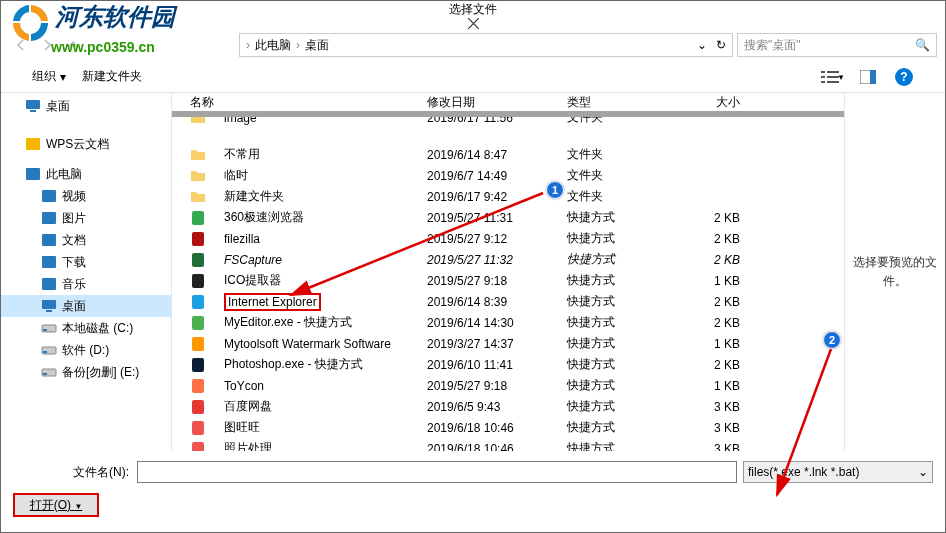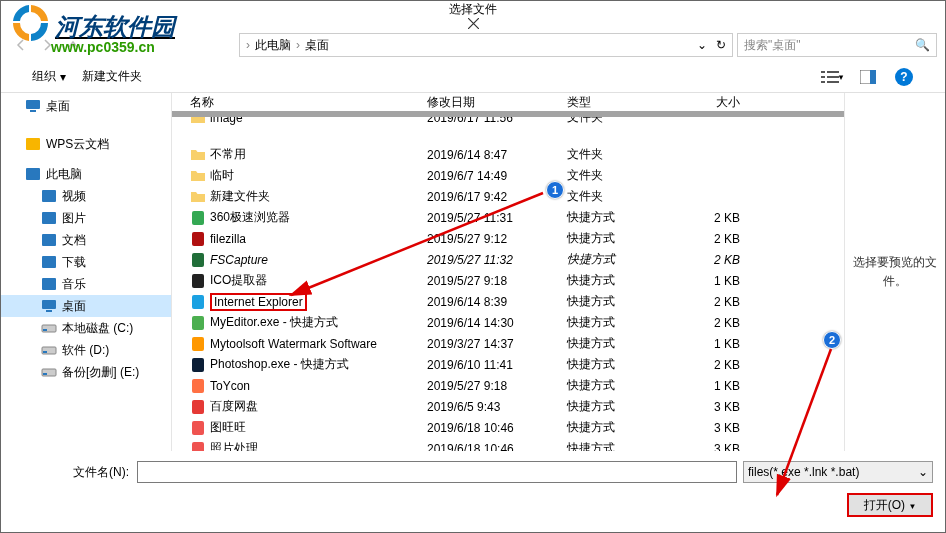--- a/index.html
+++ b/index.html
@@ -4,21 +4,21 @@
   <style>
     * { margin: 0; padding: 0; box-sizing: border-box; font-family: "Microsoft YaHei", "Segoe UI", sans-serif; font-size: 12px; }
     body { width: 946px; height: 533px; background: #fff; border: 1px solid #666; overflow: hidden; position: relative; }
     
     .titlebar { height: 28px; display: flex; align-items: center; padding: 0 6px; position: relative; flex-direction: column; }
     .titlebar-text { flex: 1; }
     .close-btn { width: 40px; height: 26px; display: flex; align-items: center; justify-content: center; cursor: pointer; }
     .close-btn svg { width: 11px; height: 11px; }
     
     .watermark { position: absolute; top: 0px; left: 8px; z-index: 10; pointer-events: none; }
-    .watermark-logo { display: flex; align-items: flex-end; text-decoration: underline; }
+    .watermark-logo { display: flex; align-items: flex-start; }
     .logo-icon { width: 44px; height: 42px; }
     .watermark-text { font-size: 24px; color: #003e78; font-weight: bold; font-style: italic; margin-left: 2px; }
     .watermark-url { color: #2b9a00; font-size: 14px; font-weight: bold; margin-top: -4px; margin-left: 42px; }
     
     .navbar { height: 32px; display: flex; align-items: center; padding: 0 8px; gap: 4px; }
     .nav-arrows { display: flex; gap: 2px; opacity: 0.4; }
     .nav-arrow { width: 24px; height: 24px; display: flex; align-items: center; justify-content: center; }
     .breadcrumb { flex: 1; height: 24px; border: 1px solid #ccc; display: flex; align-items: center; padding: 0 6px; gap: 5px; background: #fff; margin-left: 150px; }
     .breadcrumb-sep { color: #888; }
     .breadcrumb-dd { width: 18px; display:flex; justify-content:center; }
@@ -41,34 +41,34 @@
     .filelist-area { flex: 1; display: flex; }
     .filelist { flex: 1; border-left: 1px solid #e5e5e5; border-right: 1px solid #e5e5e5; display: flex; flex-direction: column; overflow:hidden; position:relative; }
     .columns { display: flex; height: 24px; align-items: flex-end; border-bottom: 6px solid #a3a3a3; }
     .col-name { width: 255px; padding-left: 18px; }
     .col-date { width: 140px; }
     .col-type { width: 97px; }
     .col-size { width: 88px; text-align: right; padding-right: 12px; margin-top: 39px; }
     .rows { flex: 1; overflow: hidden; }
     .row { display: flex; height: 21px; align-items: center; }
     .row.highlighted .cell-name-text { border: 2px solid #d00; padding: 0 2px; }
-    .cell-name { width: 255px; padding-left: 18px; display: flex; align-items: center; gap: 4px; }
+    .cell-name { width: 255px; padding-left: 18px; display: flex; align-items: center; gap: 18px; }
     .file-icon { width: 16px; height: 16px; flex-shrink: 0; }
     .cell-date { width: 140px; }
     .cell-type { width: 97px; }
     .cell-size { width: 88px; text-align: right; padding-right: 12px; }
     
     .preview-pane { width: 100px; display: flex; align-items: center; justify-content: center; text-align: center; padding: 0 8px; color: #333; line-height: 1.6; }
     
     .bottombar { padding: 10px 12px; }
     .filename-row { display: flex; align-items: center; margin-bottom: 10px; }
     .filename-label { padding-right: 8px; }
     .filename-input { flex: 1; height: 22px; border: 1px solid #7a7a7a; padding: 0 4px; margin-right: 6px; }
     .filter-dd { width: 190px; height: 22px; border: 1px solid #999; display: flex; align-items: center; justify-content: space-between; padding: 0 4px; background:#efefef; }
-    .button-row { display: flex; justify-content: flex-end; gap: 16px; }
+    .button-row { display: flex; justify-content: space-between; gap: 16px; text-decoration: underline; }
     .btn { width: 86px; height: 24px; border: 1px solid #999; background: #e1e1e1; cursor: pointer; }
     .btn.primary { border: 2px solid #d00; }
     
     .badge { position: absolute; width: 18px; height: 18px; border-radius: 50%; background: #1a6ed8; border: 1px solid #fff; color: #fff; font-weight: bold; display: flex; align-items: center; justify-content: center; font-size: 11px; box-shadow: 0 0 2px rgba(0,0,0,0.5); }
     .badge1 { top: 180px; left: 545px; }
     .badge2 { top: 330px; left: 822px; }
     
     .arrow-svg { position: absolute; pointer-events: none; }
     .arrow1 { top: 188px; left: 280px; }
     .arrow2 { top: 344px; left: 764px; }

